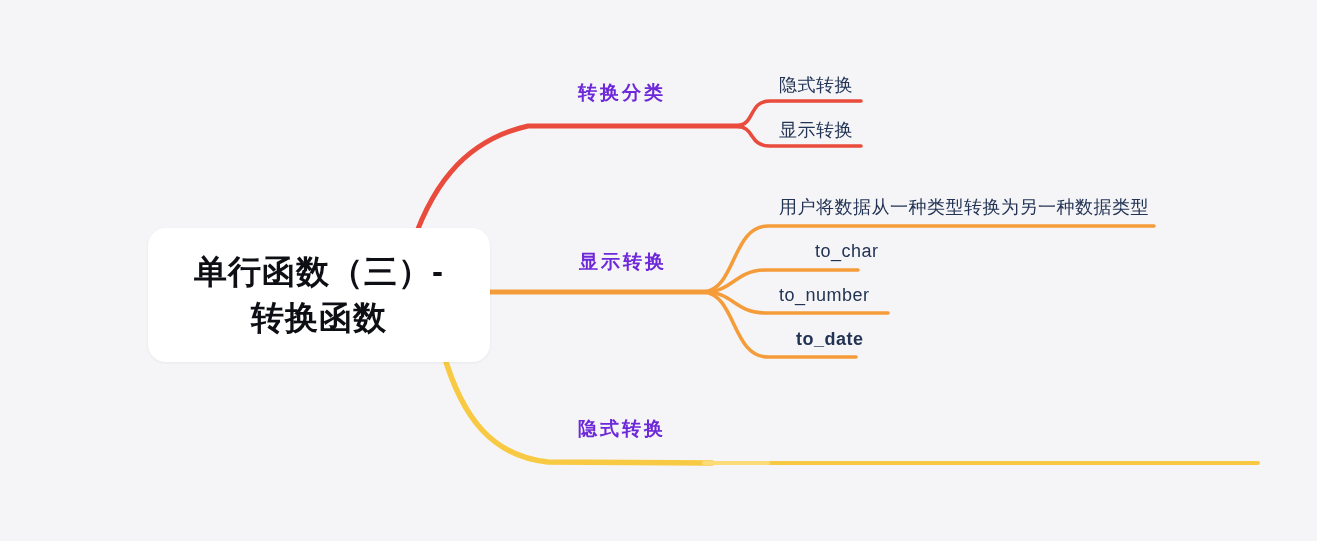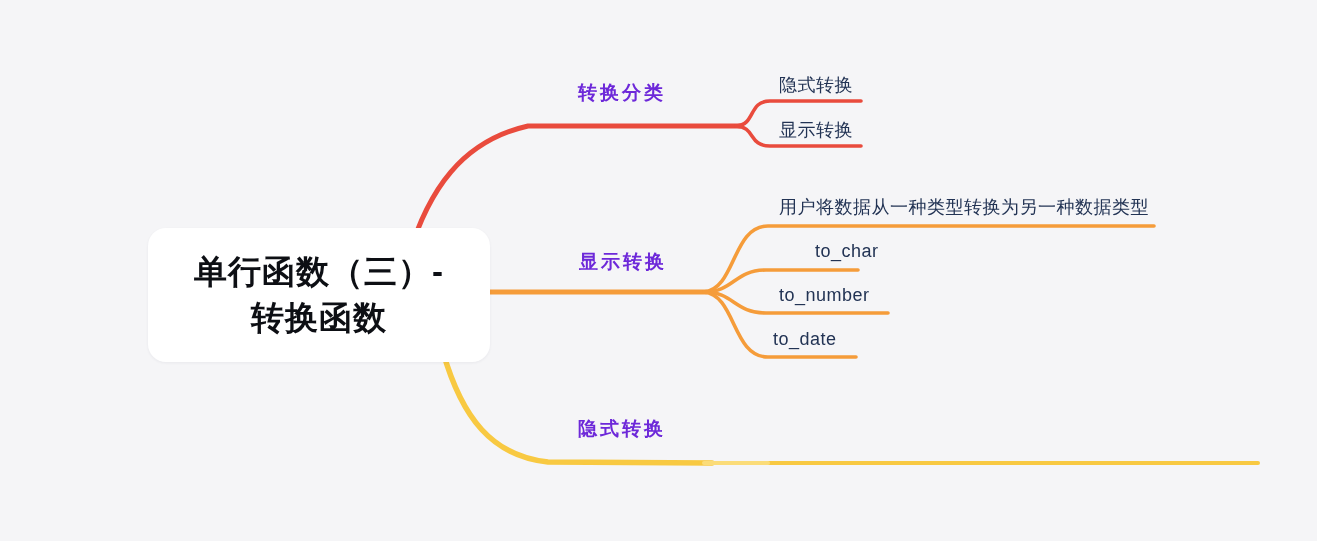--- a/index.html
+++ b/index.html
@@ -40,21 +40,21 @@
     font-size:18px;line-height:25px;font-weight:400;
     color:#223354;white-space:nowrap;letter-spacing:0.5px;
   }
   .b0{left:578px;top:79px;}
   .b0c0{left:779px;top:73px;}
   .b0c1{left:779px;top:118px;}
   .b1{left:579px;top:248px;}
   .b1c0{left:779px;top:195px;text-align:right;}
   .b1c1{left:779px;top:239px;margin-left:36px;}
   .b1c2{left:779px;top:283px;}
-  .b1c3{left:773px;top:327px;}
+  .b1c3{left:796px;top:327px;font-weight:bold;}
   .b2{left:578px;top:415px;}
   .b2c0{left:780px;top:429px;}
 </style>
 </head>
 <body>
 
 <div class="canvas">
 
   <svg class="lines" viewBox="0 0 1317 541" aria-hidden="true">
 

